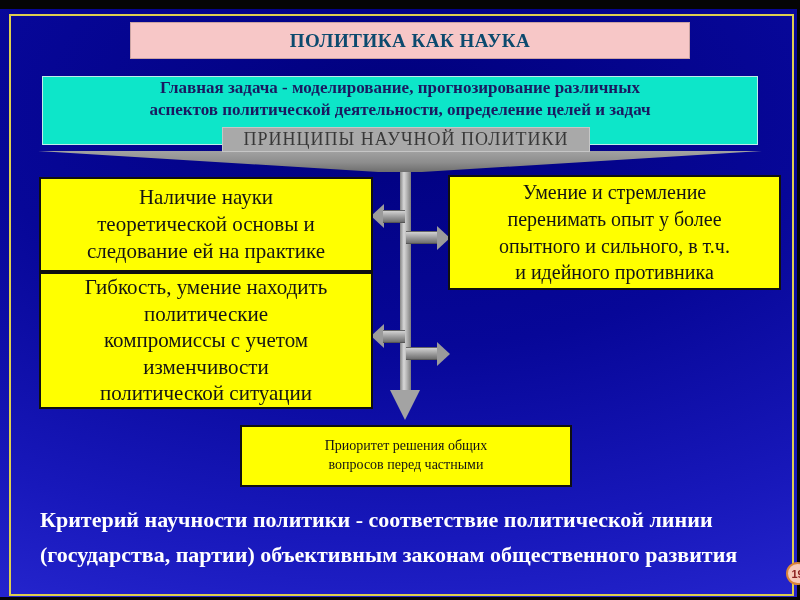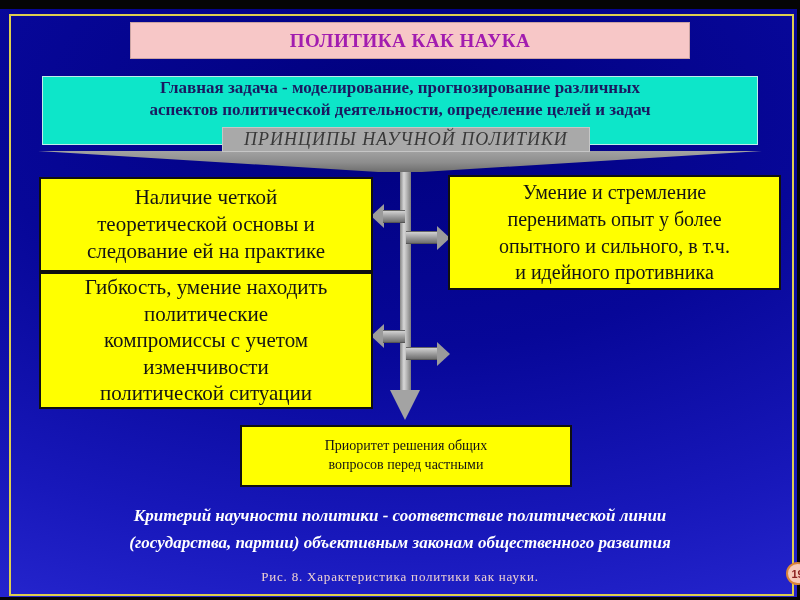--- a/index.html
+++ b/index.html
@@ -10,33 +10,33 @@
   }
   .strip{position:absolute;background:#050505;}
   .strip.top{left:0;top:0;width:800px;height:9px;}
   .strip.bottom{left:0;top:597px;width:800px;height:3px;}
   .strip.right{left:797px;top:0;width:3px;height:600px;}
   .frame{position:absolute;left:9px;top:14px;width:781px;height:578px;border:2px solid #decf4e;pointer-events:none;}
   .title-banner{
     position:absolute;left:130px;top:22px;width:558px;height:35px;
     background:#f7c7c7;border:1px solid #caa3a3;
     display:flex;align-items:center;justify-content:center;
-    color:#a21caf;font-weight:bold;font-size:19px;letter-spacing:.5px;
+    color:#0c4a6e;font-weight:bold;font-size:19px;letter-spacing:.5px;
   }
   .task-box{
     position:absolute;left:42px;top:64px;width:716px;height:69px;
     background:#0de6c9;border:1px solid #bfeee8;box-sizing:border-box;
     display:flex;align-items:center;justify-content:center;text-align:center;
     color:#1a1a60;font-weight:bold;font-size:17px;line-height:1.3;white-space:pre-line;margin-top:12px;
   }
   .principles-band{
     position:absolute;left:222px;top:127px;width:368px;height:25px;z-index:3;
     background:#a9a9a9;border:1px solid #c6c6c6;box-sizing:border-box;
     display:flex;align-items:center;justify-content:center;
-    color:#383838;font-size:18px;letter-spacing:1px;font-style:italic;
+    color:#383838;font-size:18px;letter-spacing:1px;
   }
   .beam{
     position:absolute;left:38px;top:151px;width:724px;height:21px;z-index:2;
     background:linear-gradient(180deg,#a2a2a2 0%,#8d8d8d 55%,#6e6e6e 100%);
     clip-path:polygon(0 0,100% 0,53% 100%,47% 100%);
   }
   .vbar{
     position:absolute;left:400px;top:166px;width:11px;height:226px;z-index:1;
     background:linear-gradient(90deg,#858585 0%,#d8d8d8 35%,#b8b8b8 60%,#7d7d7d 100%);
   }
@@ -57,22 +57,22 @@
     display:flex;align-items:center;justify-content:center;text-align:center;
     color:#141414;white-space:pre-line;z-index:4;
   }
   .ybox.l1{left:39px;top:177px;width:334px;height:95px;font-size:21px;line-height:1.3;}
   .ybox.l2{left:39px;top:272px;width:334px;height:137px;font-size:21px;line-height:1.26;}
   .ybox.r1{left:448px;top:175px;width:333px;height:115px;font-size:20px;line-height:1.33;}
   .ybox.r2{left:448px;top:291px;width:333px;height:114px;font-size:20px;line-height:1.33;}
   .ybox.bot{left:240px;top:425px;width:332px;height:62px;font-size:14px;line-height:1.35;}
   .criterion{
     position:absolute;left:40px;top:502px;width:720px;
-    color:#ffffff;font-weight:600;font-size:17px;line-height:1.6;
-    text-align:center;white-space:pre-line;font-style:italic;
+    color:#ffffff;font-weight:600;font-size:22px;line-height:1.6;
+    text-align:left;white-space:pre-line;
   }
   .caption{
     position:absolute;left:0;top:569px;width:800px;text-align:center;
     color:#eed2d2;font-size:13px;letter-spacing:.8px;
   }
   .page-badge{
     position:absolute;left:786px;top:562px;width:19px;height:19px;border-radius:50%;
     background:#f6c9ba;border:2px solid #d98438;
     display:flex;align-items:center;justify-content:center;
     color:#8b2020;font-size:11px;font-weight:bold;
@@ -103,33 +103,32 @@
   <div class="hhead left" style="left:371px;top:204px;"></div>
   <div class="hbody" style="left:383px;top:210px;width:22px;"></div>
   <div class="hbody" style="left:406px;top:231px;width:31px;"></div>
   <div class="hhead right" style="left:437px;top:226px;"></div>
 
   <div class="hhead left" style="left:371px;top:324px;"></div>
   <div class="hbody" style="left:383px;top:330px;width:22px;"></div>
   <div class="hbody" style="left:406px;top:347px;width:31px;"></div>
   <div class="hhead right" style="left:437px;top:342px;"></div>
 
-  <div class="ybox l1">Наличие четкой
+  <div class="ybox l1">Наличие науки
 теоретической основы и
 следование ей на практике</div>
   <div class="ybox l2">Гибкость, умение находить
 политические
 компромиссы с учетом
 изменчивости
 политической ситуации</div>
   <div class="ybox r1">Умение и стремление
 перенимать опыт у более
 опытного и сильного, в т.ч.
 и идейного противника</div>
   <div class="ybox bot">Приоритет решения общих
 вопросов перед частными</div>
 
   <div class="criterion">Критерий научности политики - соответствие политической линии
 (государства, партии) объективным законам общественного развития</div>
 
-  <div class="caption">Рис. 8. Характеристика политики как науки.</div>
   <div class="page-badge">19</div>
 </div>
 
 </body></html>

